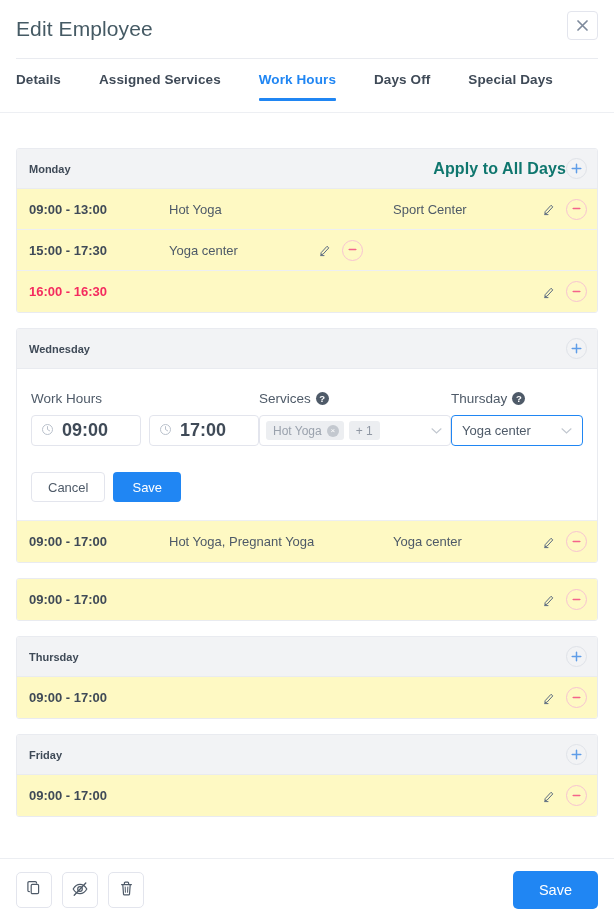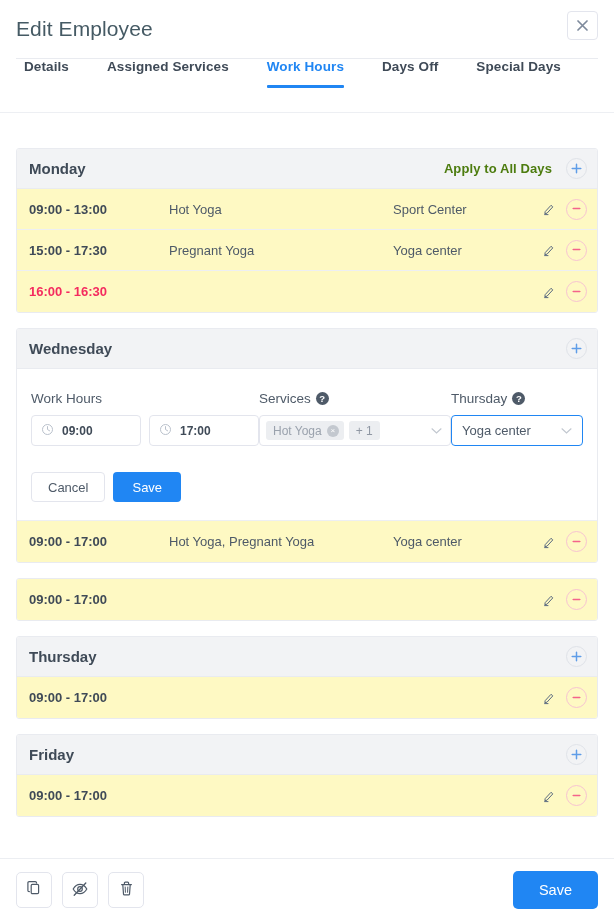--- a/index.html
+++ b/index.html
@@ -44,22 +44,22 @@
   .close-btn svg { display:block; }
   .header-rule {
     height: 1px;
     background: #e9ebf0;
     margin: 0 16px;
   }
 
   
   .tabs {
     display: flex;
-    align-items: flex-start;
-    padding: 0 24px;
+    align-items: center;
+    padding: 0 16px;
     height: 54px;
     border-bottom: 1px solid #edeff3;
     gap: 0;
   }
   .tab {
     font-size: 13.5px;
     font-weight: bold;
     color: #3f4a57;
     padding: 0 0 13px 0;
     margin-right: 38px;
@@ -96,31 +96,30 @@
   }
   .day-head {
     height: 40px;
     background: #f2f3f5;
     display: flex;
     align-items: center;
     padding: 0 10px 0 12px;
     border-bottom: 1px solid #e9ebf0;
   }
   .day-name {
-    font-size: 15px;
+    font-size: 11px;
     font-weight: bold;
     color: #3f4a57;
     flex: 1;
   }
   .apply-all {
-    font-size: 13px;
+    font-size: 16px;
     font-weight: bold;
-    color: #4d7c0f;
-    cursor: pointer;
-    margin-right: 14px;
+    color: #0f766e;
+    cursor: pointer;
     letter-spacing: .1px;
   }
   .circle-btn {
     width: 21px; height: 21px;
     border-radius: 50%;
     border: 1px solid #dfe2e8;
     background: transparent;
     display: flex; align-items: center; justify-content: center;
     cursor: pointer;
     flex: none;
@@ -209,21 +208,21 @@
     border: 1px solid #e3e5ed;
     border-radius: 4px;
     display: flex;
     align-items: center;
     padding: 0 9px;
     gap: 8px;
     background: #fff;
     cursor: pointer;
   }
   .time-input .tv {
-    font-size: 12px;
+    font-size: 18px;
     font-weight: bold;
     color: #3f4a57;
   }
   .multiselect {
     width: 192px; height: 31px;
     border: 1px solid #e3e5ed;
     border-radius: 4px;
     display: flex;
     align-items: center;
     padding: 0 6px 0 6px;
@@ -400,21 +399,20 @@
             <span>
               <svg width="11" height="11" viewBox="0 0 11 11">
                   <path d="M2.2,5.5 L8.8,5.5" stroke="#f4648c" stroke-width="1.5" stroke-linecap="round"></path>
                 </svg>
             </span>
           </div>
         </div>
       </div>
       <div class="hrow">
         <div class="time">15:00 - 17:30</div>
-        <div class="svc">Pregnant Yoga</div>
         <div class="loc">Yoga center</div>
         <div class="row-actions">
           <button class="pencil-btn">
             <svg width="14" height="14" viewBox="0 0 14 14">
                 <path d="M3.2,9.6 L9.0,3.3 L10.8,4.9 L5.0,11.2 L2.8,11.6 Z" fill="none" stroke="#5b6b80" stroke-width="1"></path>
                 <path d="M2.6,12.6 L6.0,12.6" stroke="#5b6b80" stroke-width="1" stroke-linecap="round"></path>
               </svg>
           </button>
           <div class="circle-btn minus">
             <span>

